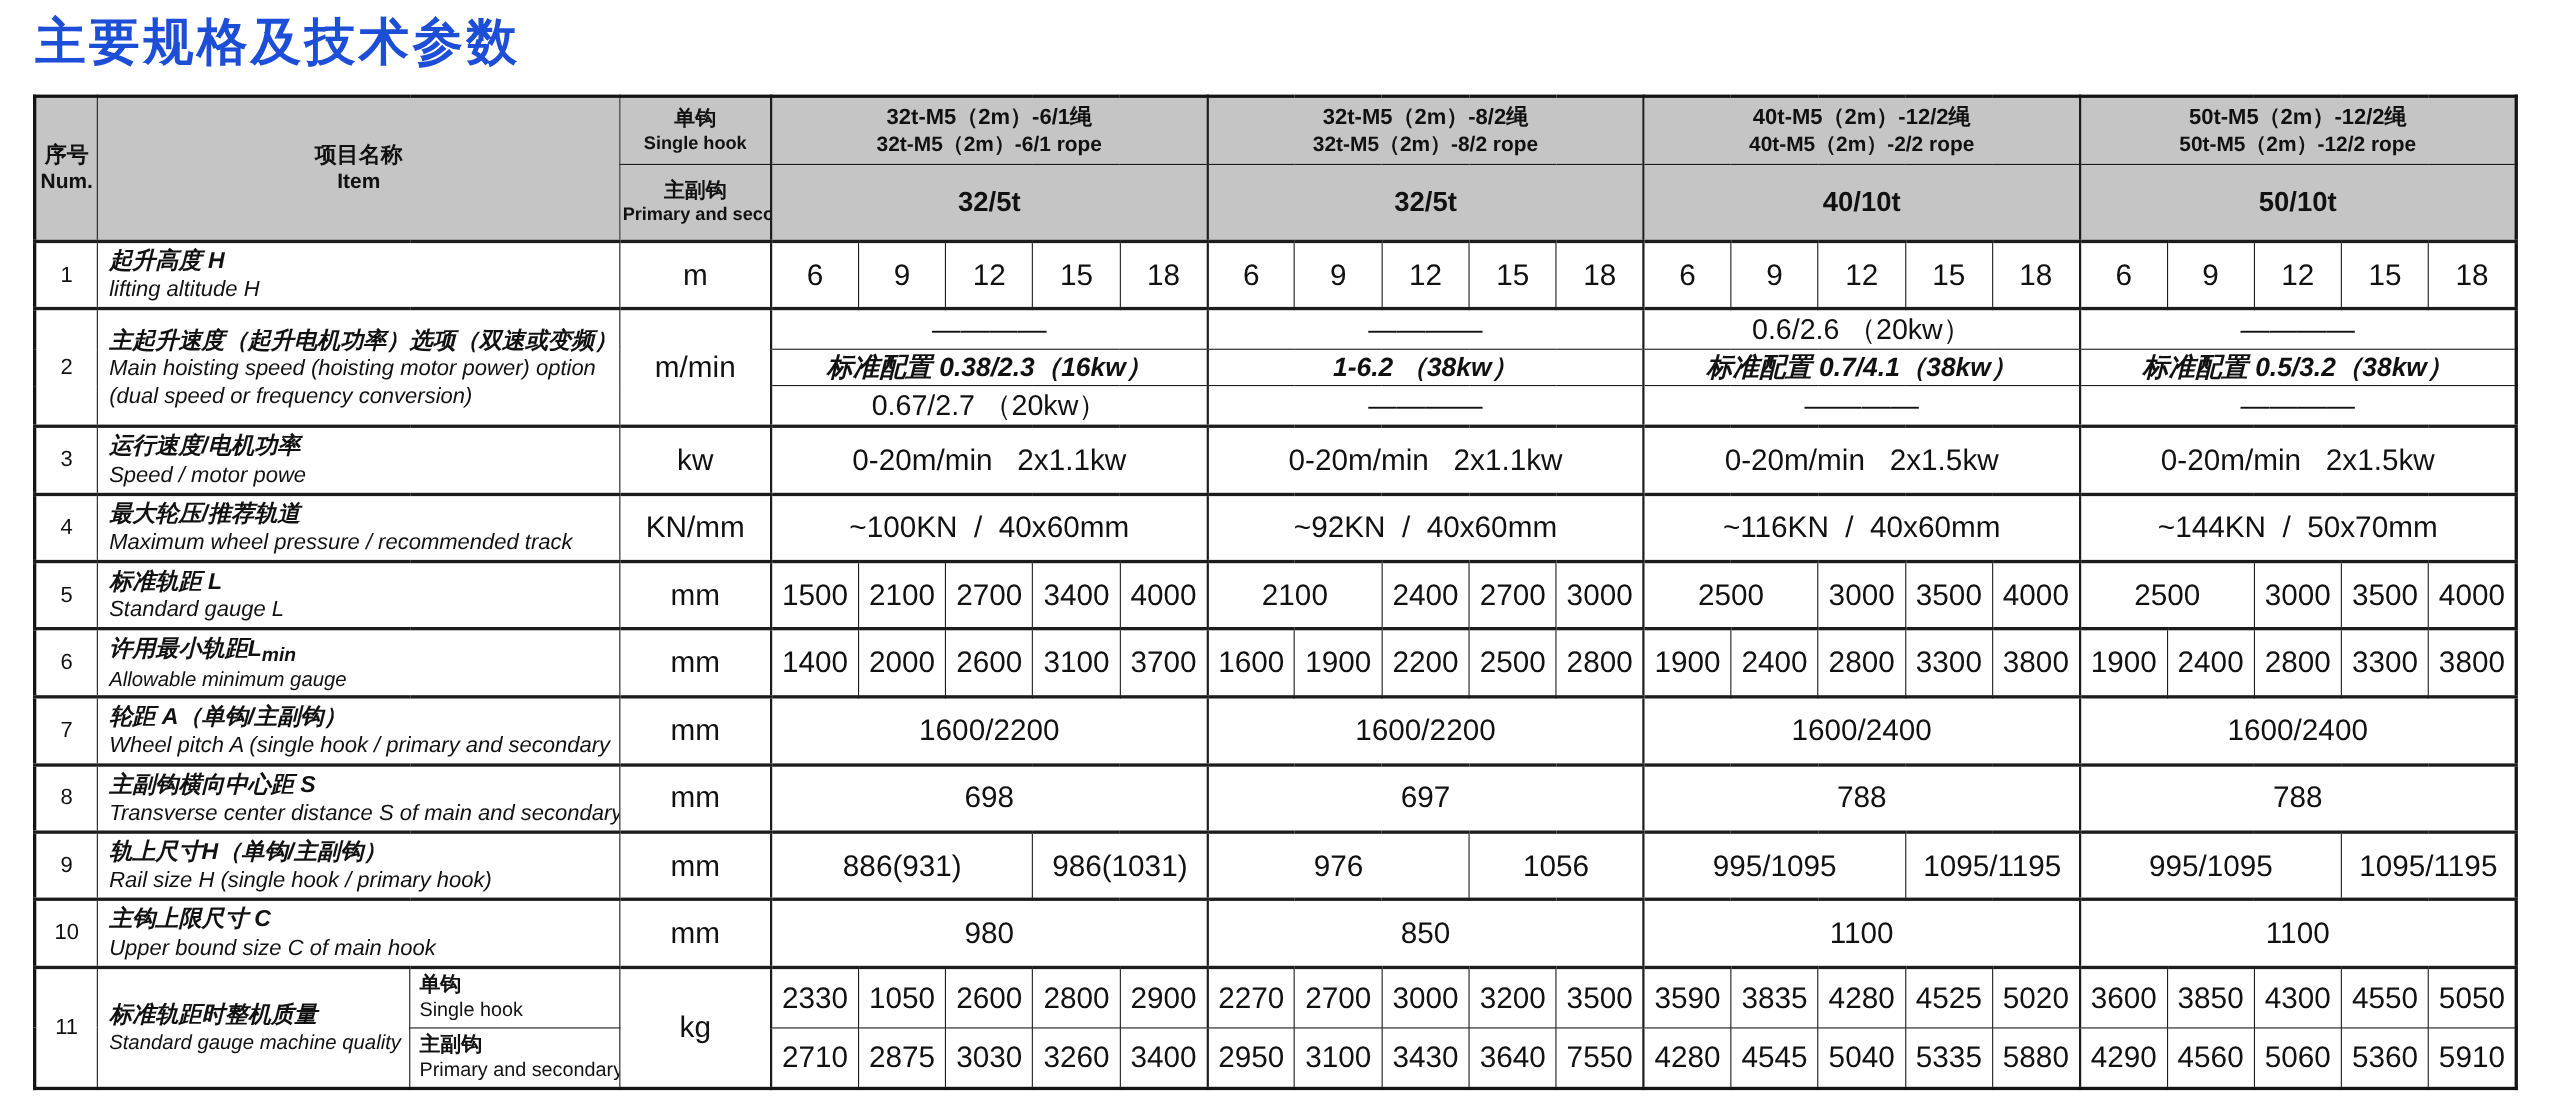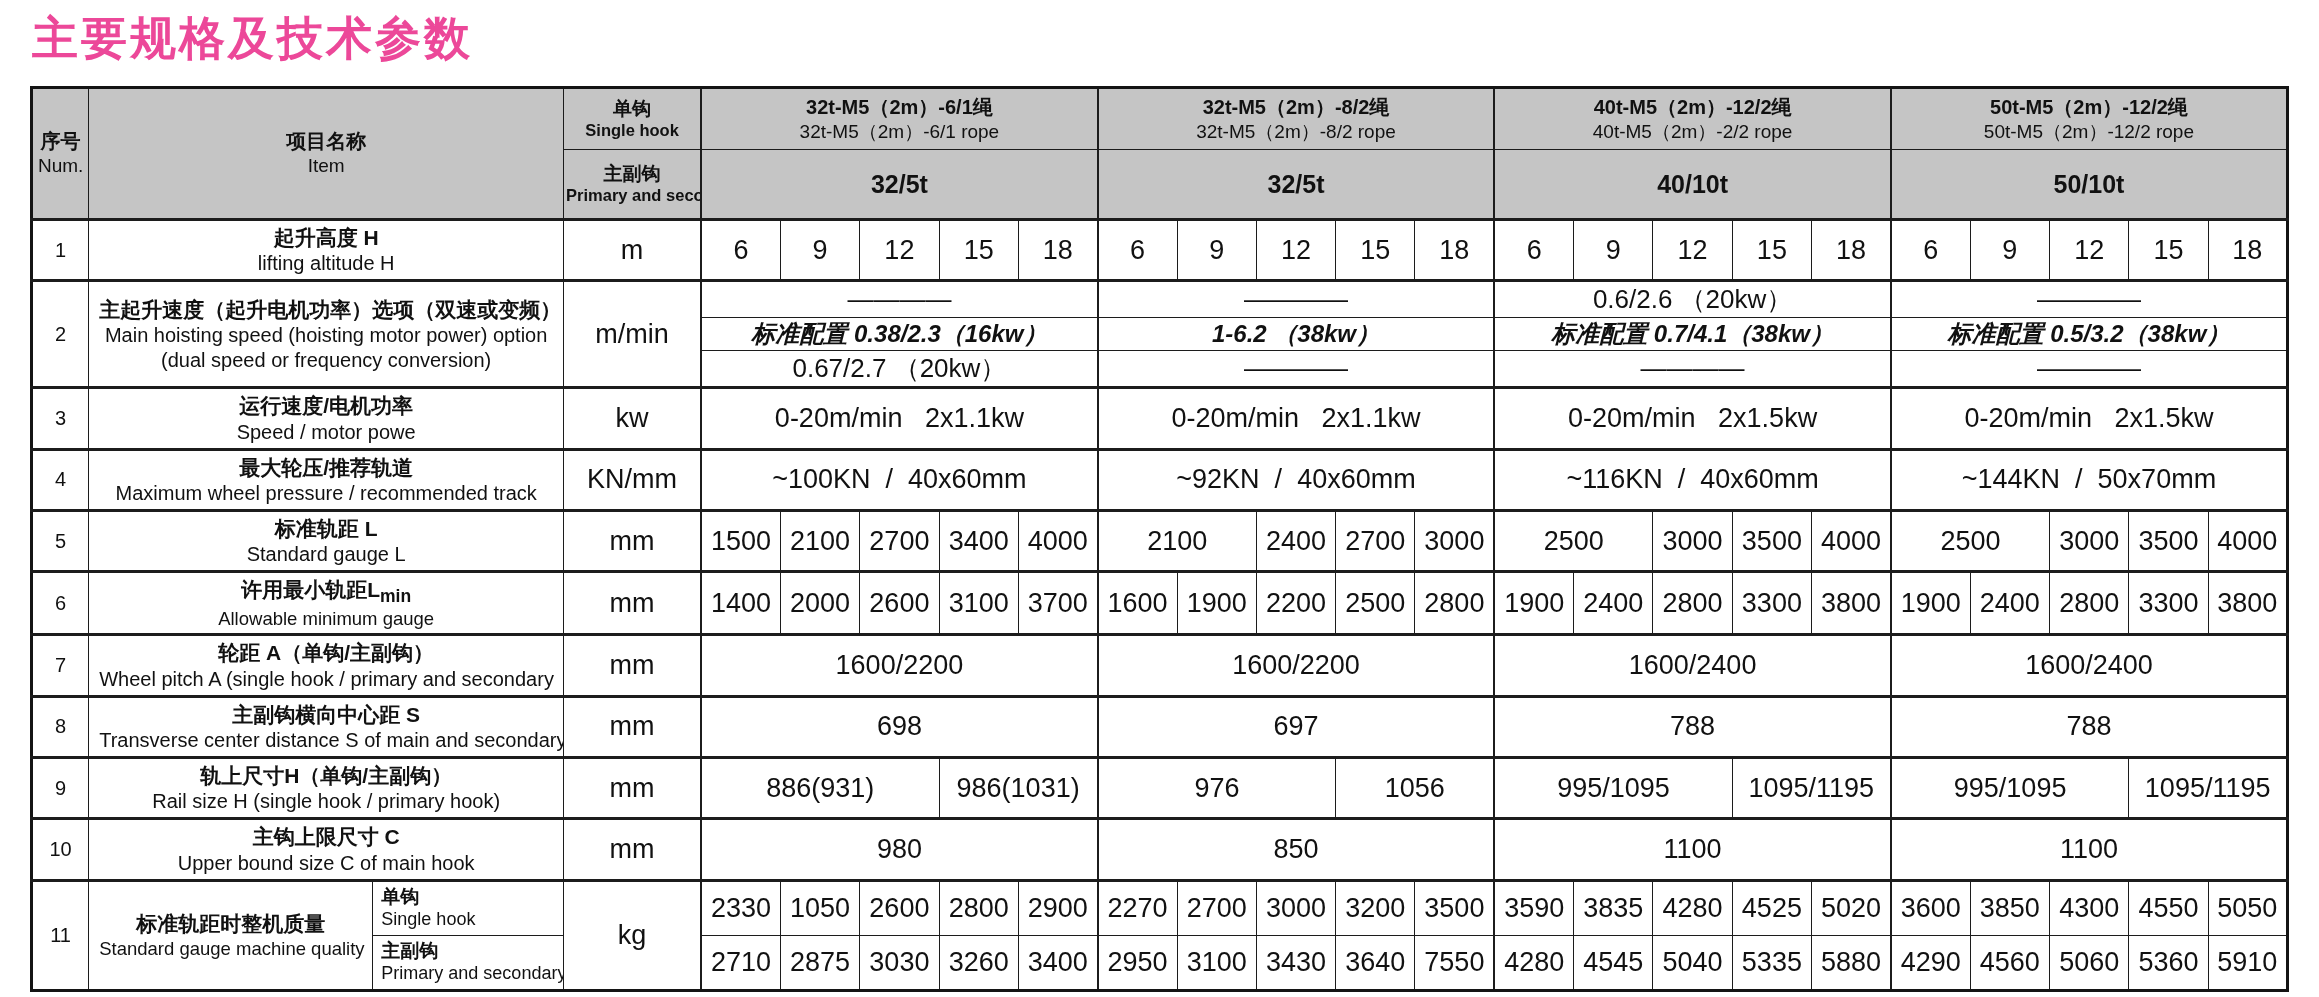--- a/index.html
+++ b/index.html
@@ -3,44 +3,44 @@
 <meta charset="utf-8">
 <style>
   html,body{margin:0;padding:0;background:#ffffff;}
   body{
     width:2319px;height:997px;overflow:hidden;
     font-family:"Liberation Sans","DejaVu Sans",sans-serif;
     color:#111;
   }
   .page{padding:6px 28px 0 30px;}
   .title{
-    font-size:46px;font-weight:800;letter-spacing:3px;color:#ec4899;
+    font-size:46px;font-weight:800;letter-spacing:3px;color:#1d4ed8;
     margin:2px 0 16px 2px;
   }
   table.spec{
     table-layout:fixed;border-collapse:collapse;width:2259px;
     border:3px solid #141414;
   }
   td{
     border:1px solid #1c1c1c;text-align:center;vertical-align:middle;
     padding:0 2px;font-size:27px;white-space:pre;overflow:hidden;
   }
   
   tr.sec td{border-top-width:3px;}
   
   td.gs{border-left-width:2px;}
   
   td.hdr{background:#c5c5c5;}
   .hz{font-weight:700;font-size:20px;line-height:1.25;display:block;}
-  .he{font-weight:400;font-size:19px;line-height:1.25;display:block;}
+  .he{font-weight:700;font-size:19px;line-height:1.25;display:block;}
   .hz-sm{font-weight:700;font-size:19px;line-height:1.2;display:block;}
   .he-sm{font-weight:600;font-size:16.5px;line-height:1.15;display:block;}
   td.cap{font-size:25px;font-weight:700;}
   
-  td.item{text-align:center;padding:3px 10px;}
+  td.item{text-align:left;padding:3px 10px;font-style:italic;}
   .iz{display:block;font-size:21px;font-weight:600;line-height:1.3;}
   .ie{display:block;font-size:20px;font-weight:400;line-height:1.25;}
   .ie-sm{display:block;font-size:18.5px;font-weight:400;line-height:1.2;}
   td.subhook{text-align:left;padding:2px 8px;}
   .sz{display:block;font-size:19px;font-weight:600;line-height:1.2;}
   .se{display:block;font-size:18px;font-weight:400;line-height:1.15;}
   td.numcol{font-size:20px;}
   td.unit{font-size:27px;}
   
   td.std{font-weight:700;font-style:italic;font-size:24px;}

